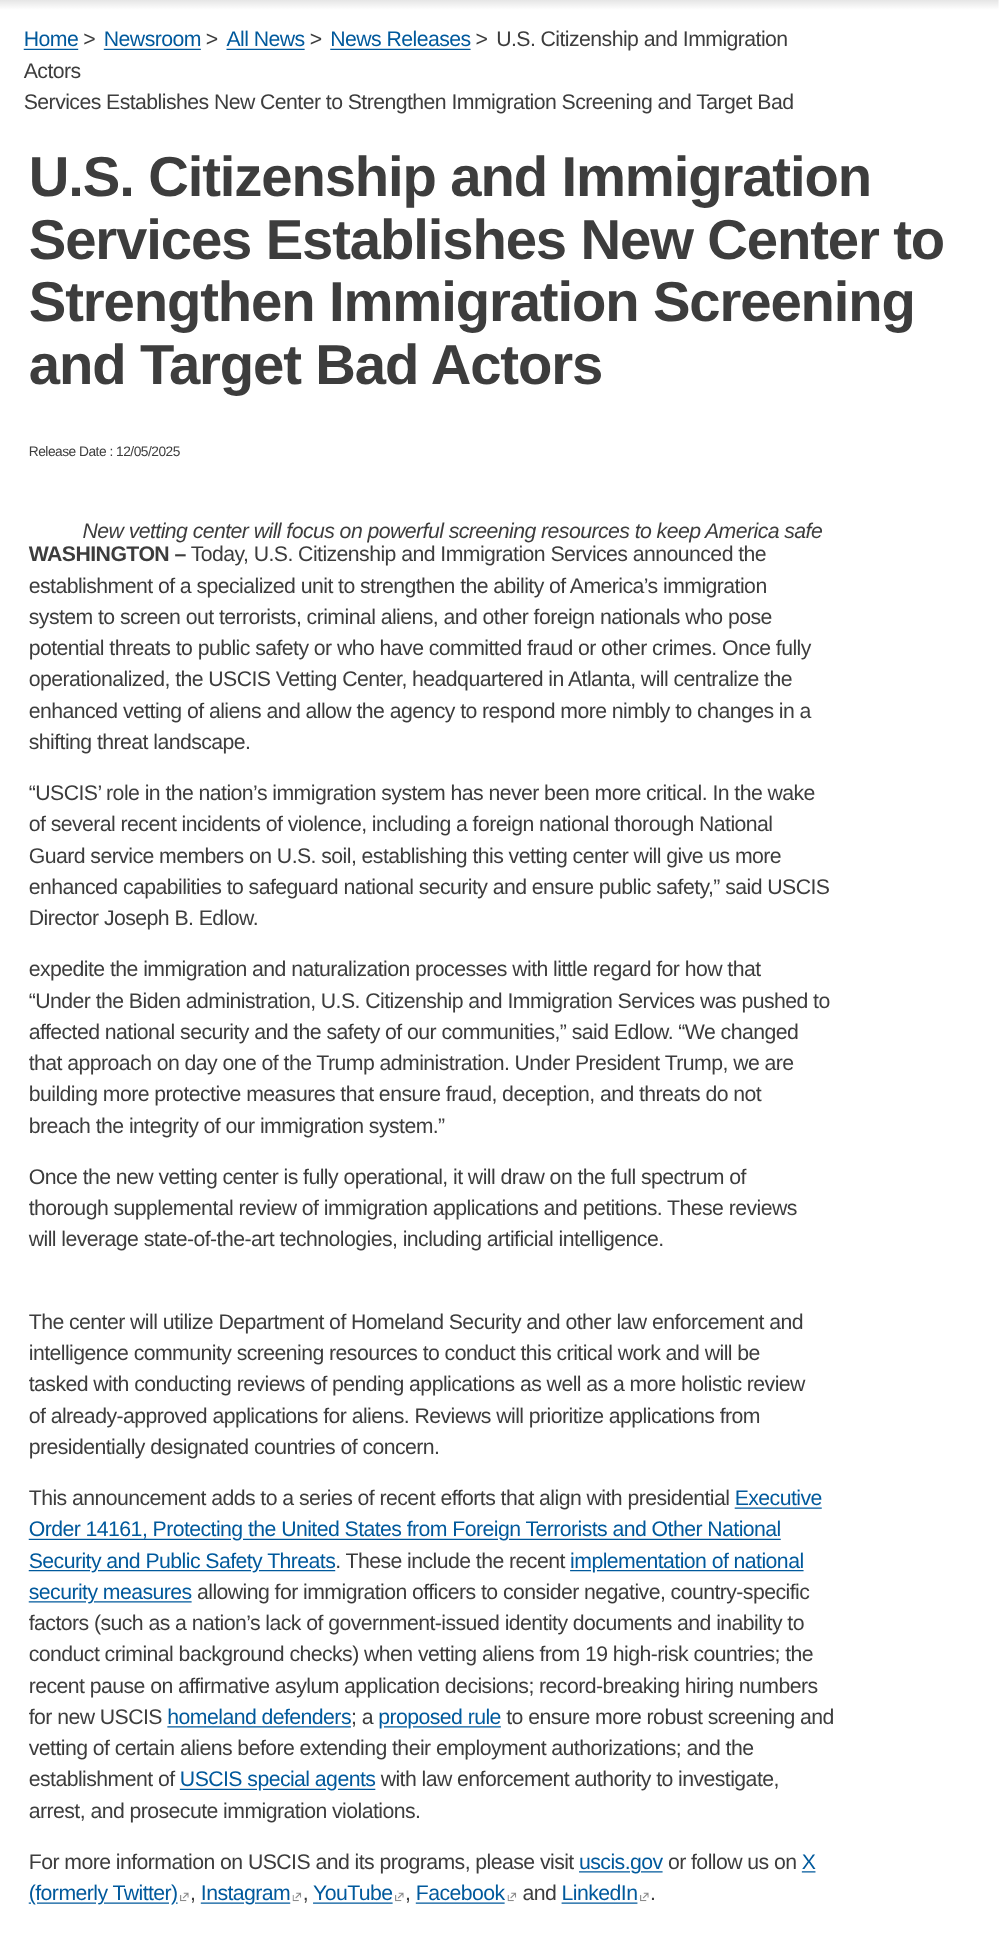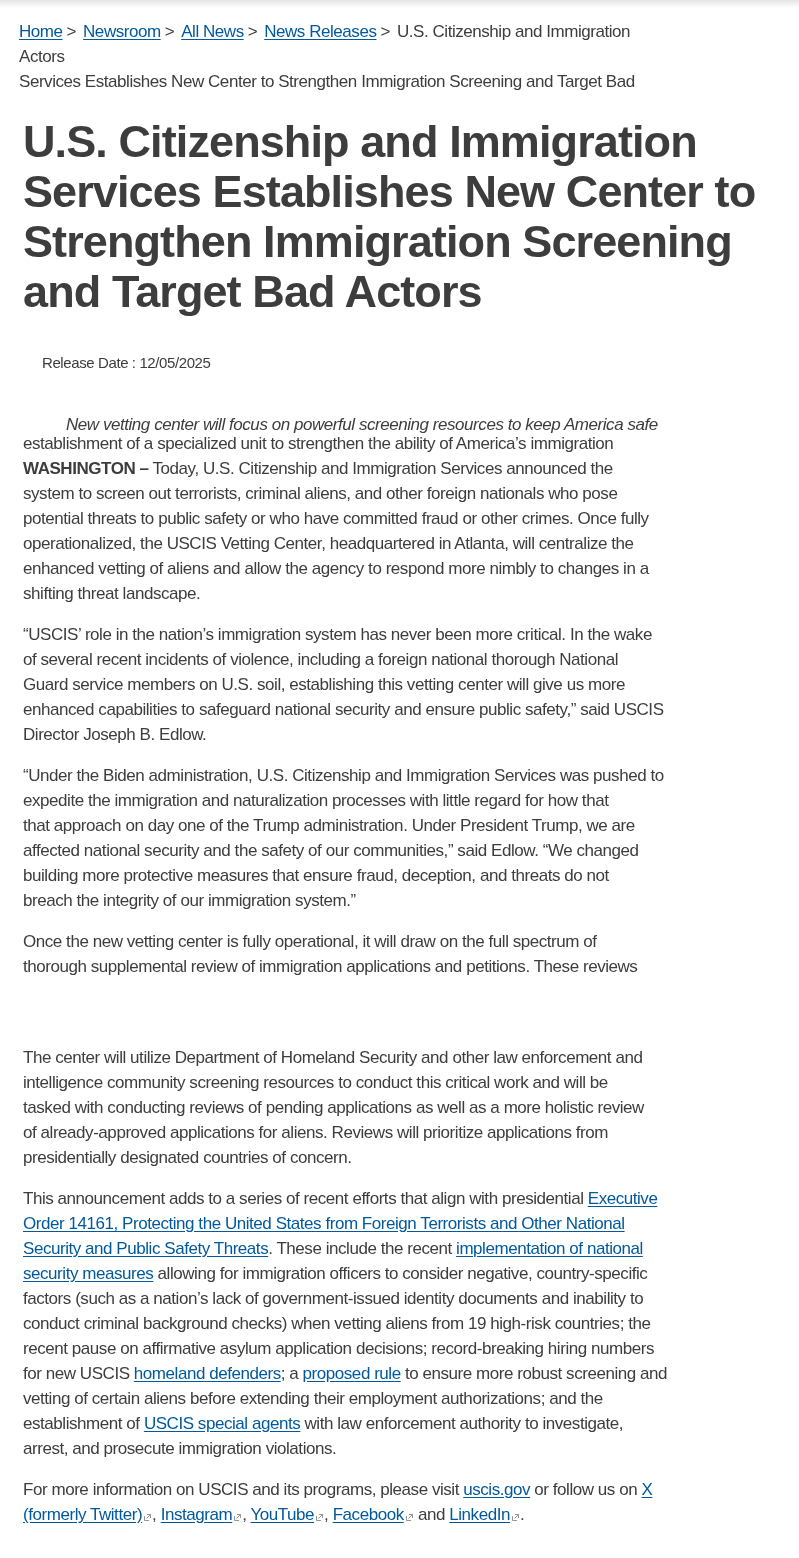--- a/index.html
+++ b/index.html
@@ -21,21 +21,21 @@
   .breadcrumb .sep { margin:0 7px 0 4px; color:#3d3d3d; }
 
   .page-title {
     position:absolute; left:23px; top:117px; width:770px; margin:0;
     font-size:45px; font-weight:bold; line-height:50px; letter-spacing:-0.9px;
     color:#3d3d3d;
   }
 
   .release {
     position:absolute; left:23px; top:350px;
-    font-size:15px; line-height:25px; letter-spacing:-0.4px;margin-left:19px;
+    font-size:11px; line-height:25px; letter-spacing:-0.4px;
   }
   .subtitle {
     position:absolute; left:66px; top:412px;
     font-size:17px; line-height:25px; font-style:italic; letter-spacing:-0.45px;
   }
 
   .body-para {
     position:absolute; left:23px; width:770px;
     font-size:17px; line-height:25px; letter-spacing:-0.45px; color:#3d3d3d;
   }
@@ -65,46 +65,47 @@
   <span class="line">Strengthen Immigration Screening</span>
   <span class="line">and Target Bad Actors</span>
 </h1>
 
 <div class="release"><span>Release Date : </span><span>12/05/2025</span></div>
 
 <div class="subtitle">New vetting center will focus on powerful screening resources to keep America safe</div>
 
 <div id="article-body">
     <p class="body-para" style="top: 431px; margin: 0px;">
+      <span class="line"><span class="dateline">WASHINGTON –</span><span> Today, U.S. Citizenship and Immigration Services announced the</span></span>
       <span class="line"><span>establishment of a specialized unit to strengthen the ability of America’s immigration</span></span>
-      <span class="line"><span class="dateline">WASHINGTON –</span><span> Today, U.S. Citizenship and Immigration Services announced the</span></span>
       <span class="line"><span>system to screen out terrorists, criminal aliens, and other foreign nationals who pose</span></span>
       <span class="line"><span>potential threats to public safety or who have committed fraud or other crimes. Once fully</span></span>
       <span class="line"><span>operationalized, the USCIS Vetting Center, headquartered in Atlanta, will centralize the</span></span>
       <span class="line"><span>enhanced vetting of aliens and allow the agency to respond more nimbly to changes in a</span></span>
       <span class="line"><span>shifting threat landscape.</span></span>
     </p>
     <p class="body-para" style="top: 622px; margin: 0px;">
       <span class="line"><span>“USCIS’ role in the nation’s immigration system has never been more critical. In the wake</span></span>
       <span class="line"><span>of several recent incidents of violence, including a foreign national thorough National</span></span>
       <span class="line"><span>Guard service members on U.S. soil, establishing this vetting center will give us more</span></span>
       <span class="line"><span>enhanced capabilities to safeguard national security and ensure public safety,” said USCIS</span></span>
       <span class="line"><span>Director Joseph B. Edlow.</span></span>
     </p>
     <p class="body-para" style="top: 763px; margin: 0px;">
+      <span class="line"><span>expedite the immigration and naturalization processes with little regard for how that</span></span>
       <span class="line"><span>“Under the Biden administration, U.S. Citizenship and Immigration Services was pushed to</span></span>
-      <span class="line"><span>expedite the immigration and naturalization processes with little regard for how that</span></span>
+      <span class="line"><span>affected national security and the safety of our communities,” said Edlow. “We changed</span></span>
       <span class="line"><span>that approach on day one of the Trump administration. Under President Trump, we are</span></span>
-      <span class="line"><span>affected national security and the safety of our communities,” said Edlow. “We changed</span></span>
       <span class="line"><span>building more protective measures that ensure fraud, deception, and threats do not</span></span>
       <span class="line"><span>breach the integrity of our immigration system.”</span></span>
     </p>
     <p class="body-para" style="top: 929px; margin: 0px;">
       <span class="line"><span>Once the new vetting center is fully operational, it will draw on the full spectrum of</span></span>
       <span class="line"><span>thorough supplemental review of immigration applications and petitions. These reviews</span></span>
+      <span class="line"><span>will leverage state-of-the-art technologies, including artificial intelligence.</span></span>
     </p>
     <p class="body-para" style="top: 1045px; margin: 0px;">
       <span class="line"><span>The center will utilize Department of Homeland Security and other law enforcement and</span></span>
       <span class="line"><span>intelligence community screening resources to conduct this critical work and will be</span></span>
       <span class="line"><span>tasked with conducting reviews of pending applications as well as a more holistic review</span></span>
       <span class="line"><span>of already-approved applications for aliens. Reviews will prioritize applications from</span></span>
       <span class="line"><span>presidentially designated countries of concern.</span></span>
     </p>
     <p class="body-para" style="top: 1186px; margin: 0px;">
       <span class="line"><span>This announcement adds to a series of recent efforts that align with presidential </span><a href="#">Executive</a></span>

